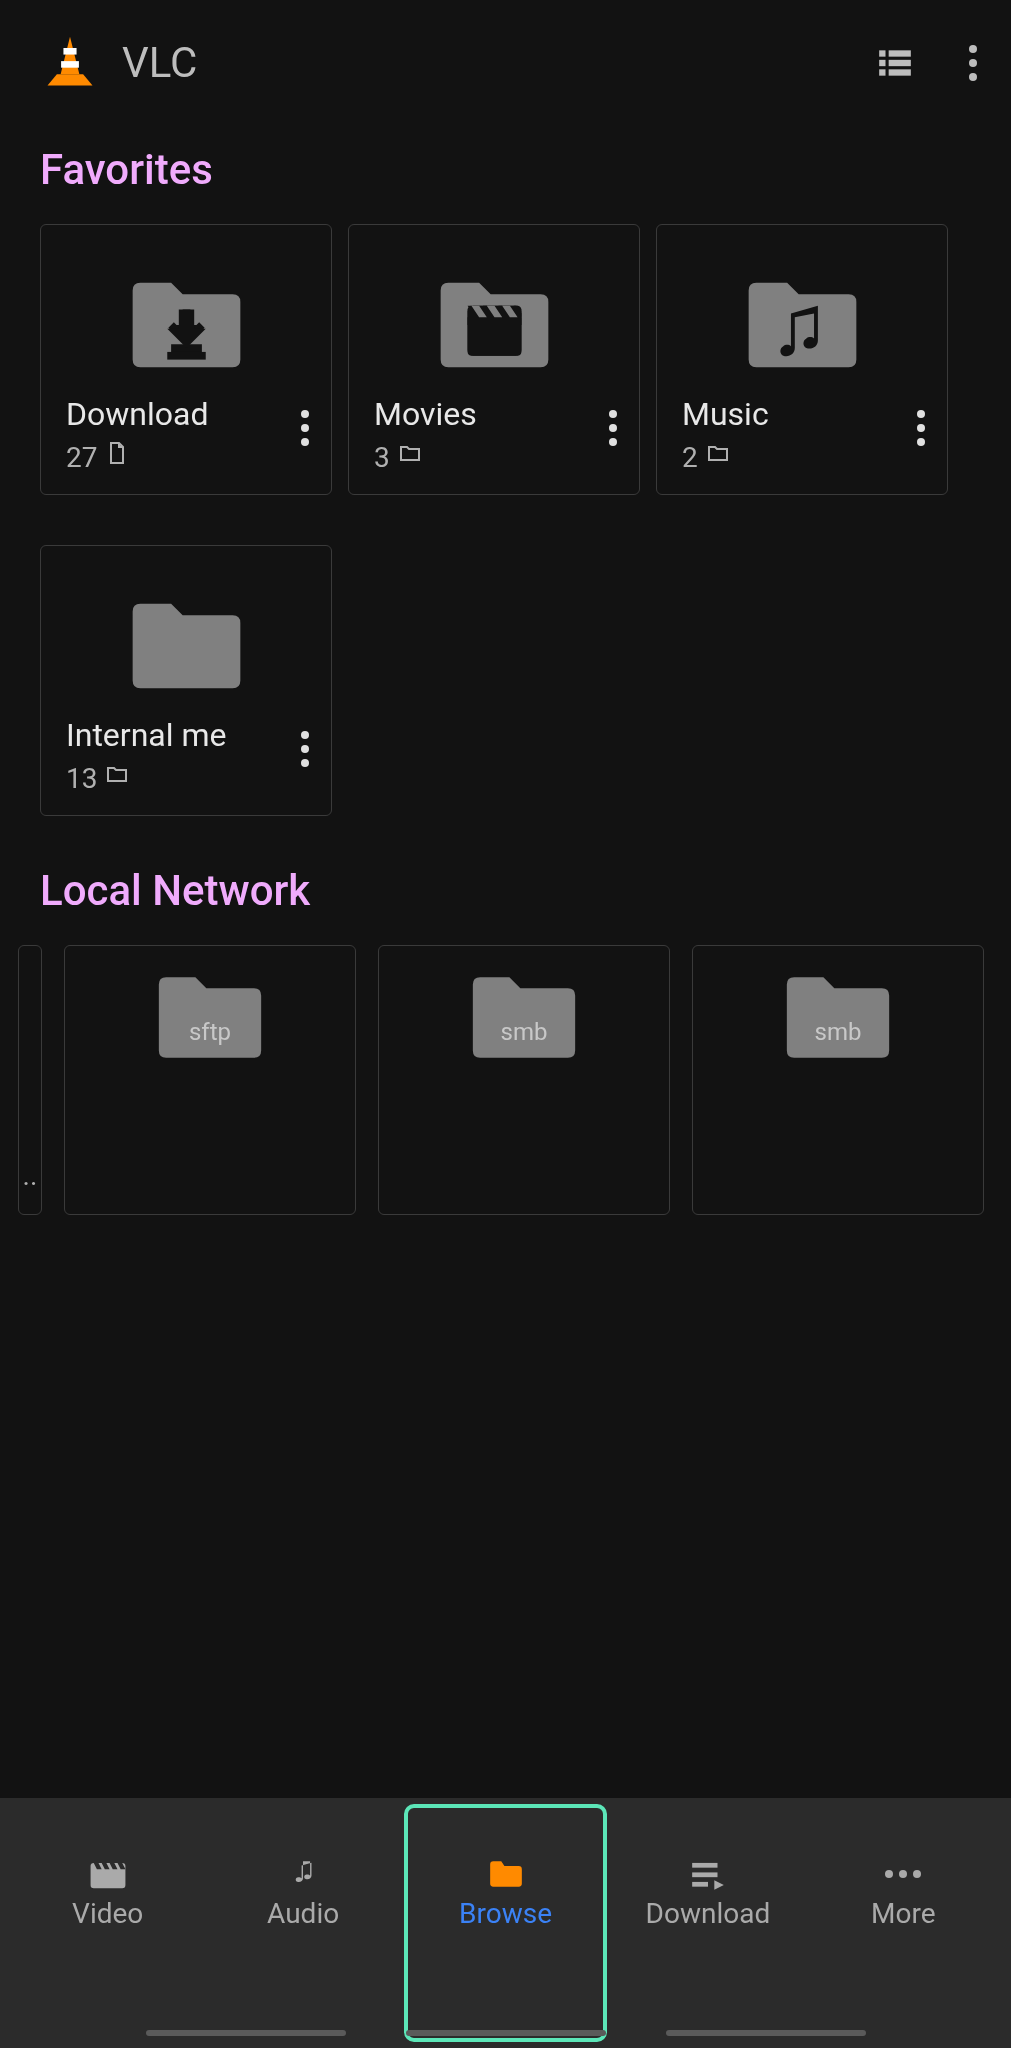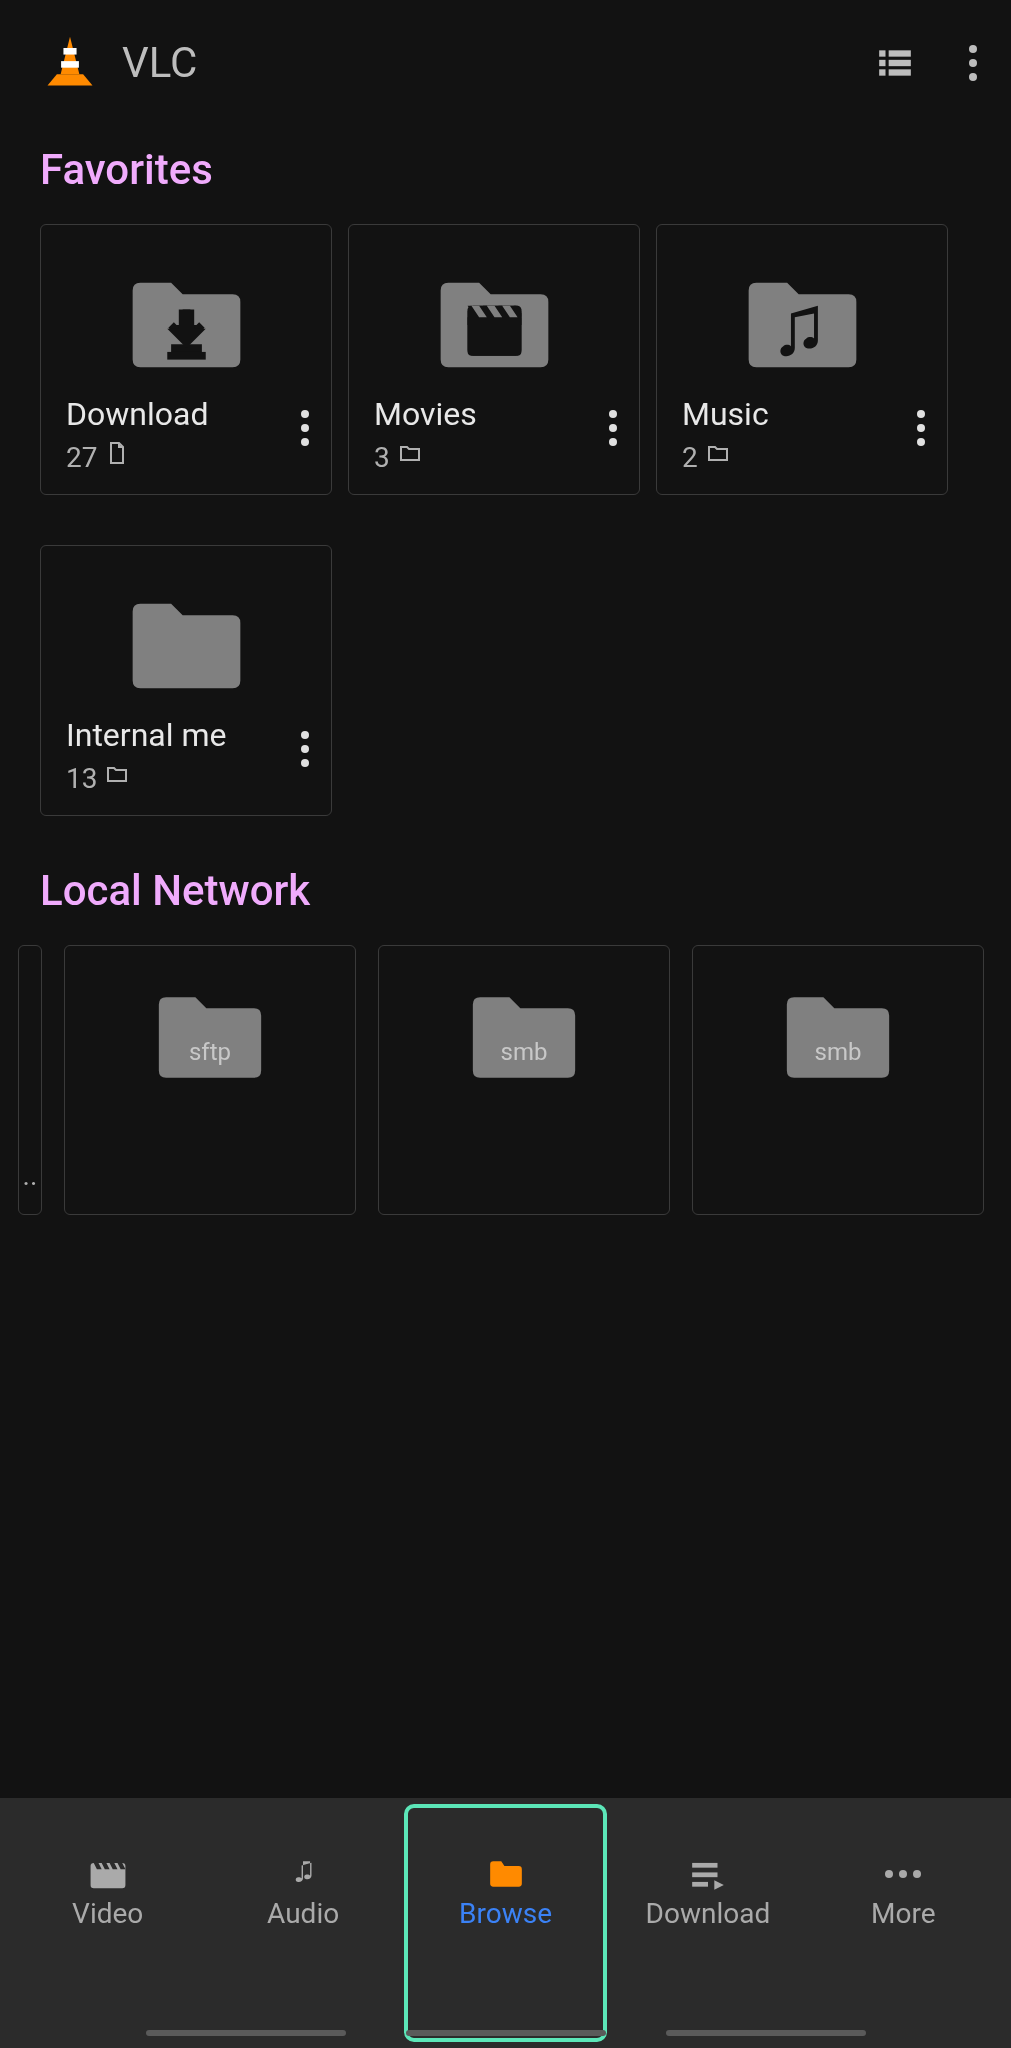--- a/index.html
+++ b/index.html
@@ -46,21 +46,21 @@
       bottom: 48px;
       width: 8px;
       height: 36px;
       display: flex;
       flex-direction: column;
       justify-content: space-between;
       cursor: pointer;
     }
     .card-more span { width: 8px; height: 8px; background: #e0e0e0; border-radius: 50%; }
     .net-row { display: flex; gap: 22px; margin-left: -22px; }
-    .net-card { border: 1px solid #3a3a3a; border-radius: 6px; width: 292px; height: 270px; flex-shrink: 0; padding-top: 34px; cursor: pointer; }
+    .net-card { border: 1px solid #3a3a3a; border-radius: 6px; width: 292px; height: 270px; flex-shrink: 0; padding-top: 14px; cursor: pointer; }
     .net-icon-area { display:flex; align-items:center; justify-content:center; height: 115px; }
     .net-icon-area svg { width: 120px; height: 95px; }
     .net-thin { width: 24px; border:1px solid #3a3a3a; border-radius: 6px; height: 270px; flex-shrink:0; display:flex; align-items:flex-end; justify-content:center; padding-bottom:22px; color:#b0b0b0; font-size:28px;}
     .bottom-nav {
       position: absolute;
       left: 0; right: 0;
       bottom: 0;
       height: 250px;
       background: #2b2b2b;
       display: flex;

